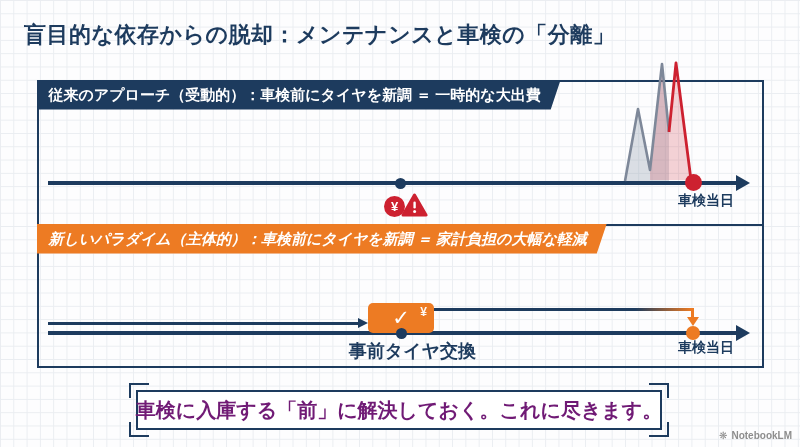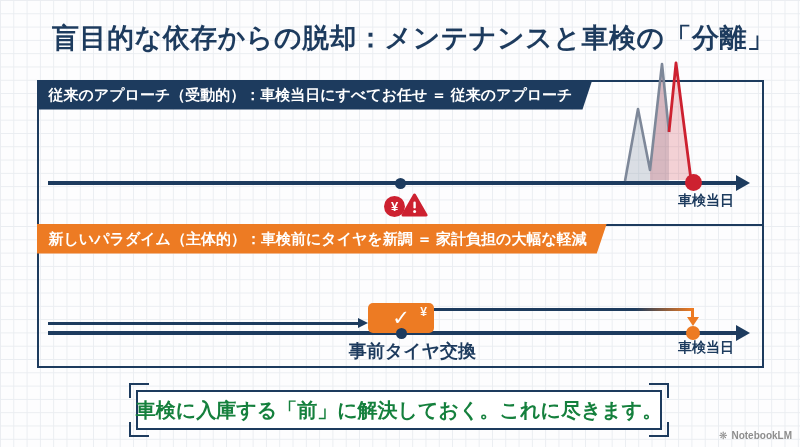--- a/index.html
+++ b/index.html
@@ -6,27 +6,27 @@
   body{font-family:"Liberation Sans","DejaVu Sans",sans-serif;}
   .canvas{
     position:relative;width:800px;height:447px;overflow:hidden;
     background-color:#fdfdfe;
     background-image:
       linear-gradient(to right,#eaedf1 1px,transparent 1px),
       linear-gradient(to bottom,#eaedf1 1px,transparent 1px);
     background-size:13.3px 13.3px;
   }
   .title{
-    position:absolute;left:52px;top:20px;width:740px;
-    font-size:27px;font-weight:bold;color:#1d3b5e;letter-spacing:.5px;white-space:nowrap;
+    position:absolute;left:24px;top:20px;width:740px;
+    font-size:22px;font-weight:bold;color:#1d3b5e;letter-spacing:.5px;white-space:nowrap;
   }
   
   .panel{position:absolute;left:37px;width:723px;border:2.5px solid #1d3b5e;background:transparent;}
   .panel.old{top:80px;height:142px;}
-  .panel.new{top:224px;height:140px;}
+  .panel.new{top:224px;height:140px;font-style:italic;}
   .badge{
     position:absolute;left:-2.5px;top:-2.5px;height:30px;line-height:30px;
     padding:0 20px 0 12px;color:#fff;font-size:15px;font-weight:bold;white-space:nowrap;
     clip-path:polygon(0 0,100% 0,calc(100% - 10px) 100%,0 100%);
   }
   .badge.navy{background:#1d3b5e;}
   .badge.orange{background:#ed7b23;}
   
   .hline{position:absolute;background:#1d3b5e;}
   .arrow-right{position:absolute;width:0;height:0;border-top:8px solid transparent;border-bottom:8px solid transparent;border-left:14px solid #1d3b5e;}
@@ -61,42 +61,42 @@
   .connector-h{position:absolute;left:434px;top:308px;width:258px;height:2.5px;
     background:linear-gradient(to right,#1d3b5e 78%,#ed7b23 100%);}
   .connector-v{position:absolute;left:691px;top:308px;width:2.5px;height:10px;background:#ed7b23;}
   .arrow-down-orange{position:absolute;left:687px;top:317px;width:0;height:0;
     border-left:6px solid transparent;border-right:6px solid transparent;border-top:9px solid #ed7b23;}
   
   .conclusion{
     position:absolute;left:136px;top:390px;width:522px;height:36px;background:#fff;
     border:2.5px solid #1d3b5e;display:flex;align-items:center;justify-content:center;
   }
-  .conclusion .text{font-size:20px;font-weight:bold;color:#15803d;white-space:nowrap;}
+  .conclusion .text{font-size:20px;font-weight:bold;color:#701a75;white-space:nowrap;}
   .corner{position:absolute;width:18px;height:13px;}
   .corner.tl{left:-9px;top:-9px;border-top:2px solid #1d3b5e;border-left:2px solid #1d3b5e;}
   .corner.tr{right:-9px;top:-9px;border-top:2px solid #1d3b5e;border-right:2px solid #1d3b5e;}
   .corner.bl{left:-9px;bottom:-9px;border-bottom:2px solid #1d3b5e;border-left:2px solid #1d3b5e;}
   .corner.br{right:-9px;bottom:-9px;border-bottom:2px solid #1d3b5e;border-right:2px solid #1d3b5e;}
   
   .watermark{
     position:absolute;right:8px;bottom:6px;display:flex;align-items:center;gap:4px;
     color:#8d8d8d;font-size:10px;font-weight:bold;
   }
   .watermark .logo{font-size:10px;font-weight:normal;}
 </style>
 </head>
 <body>
 
 <div class="canvas">
 
   <div class="title">盲目的な依存からの脱却：メンテナンスと車検の「分離」</div>
 
   <div class="panel old">
-    <div class="badge navy">従来のアプローチ（受動的）：車検当日にすべてお任せ ＝ 従来のアプローチ</div>
+    <div class="badge navy">従来のアプローチ（受動的）：車検前にタイヤを新調 ＝ 一時的な大出費</div>
   </div>
 
   <div class="hline" style="left:48px;top:181px;width:690px;height:4px;"></div>
   <div class="arrow-right" style="left:736px;top:175px;"></div>
   <div class="dot navy" style="left:395px;top:178px;"></div>
 
   <div class="yen-circle">
     <span>¥</span>
   </div>
   <svg class="warn-svg" width="27" height="25" viewBox="0 0 27 25">

